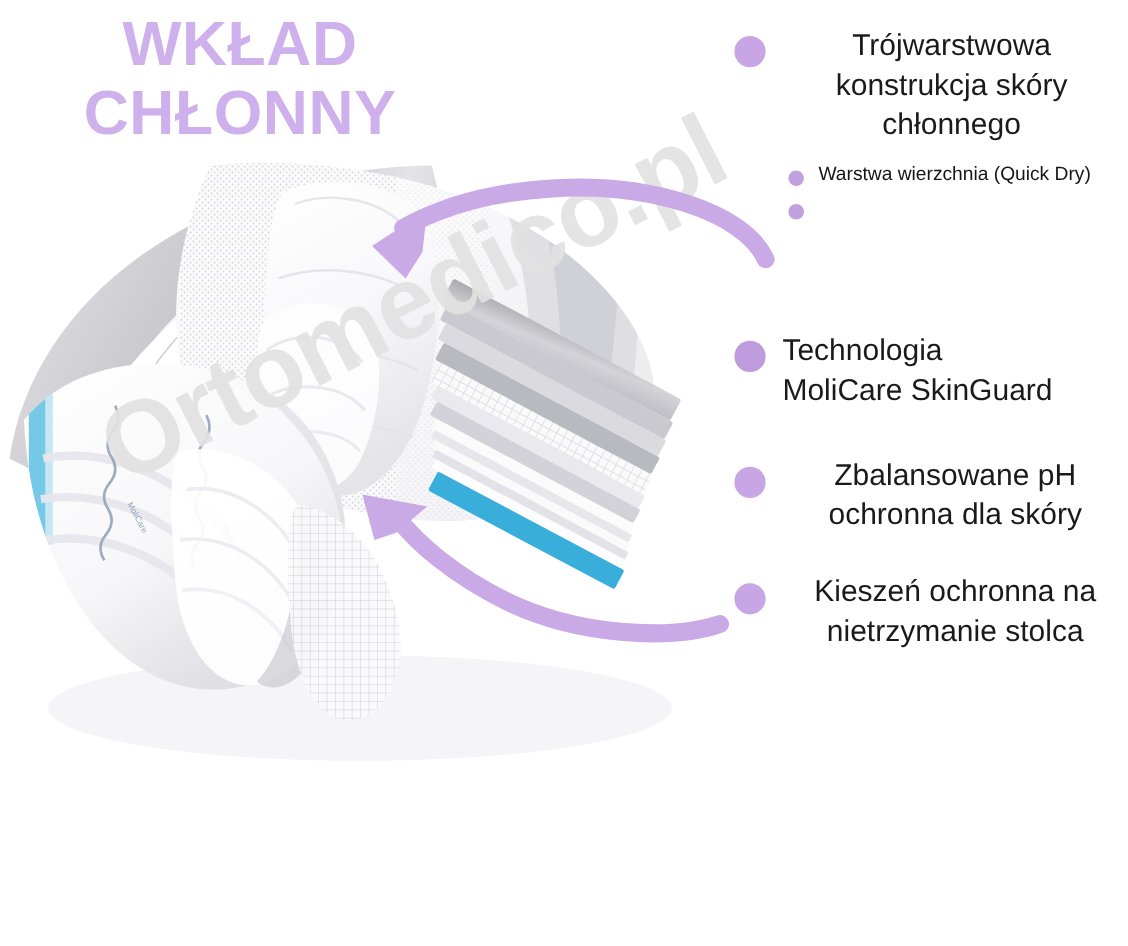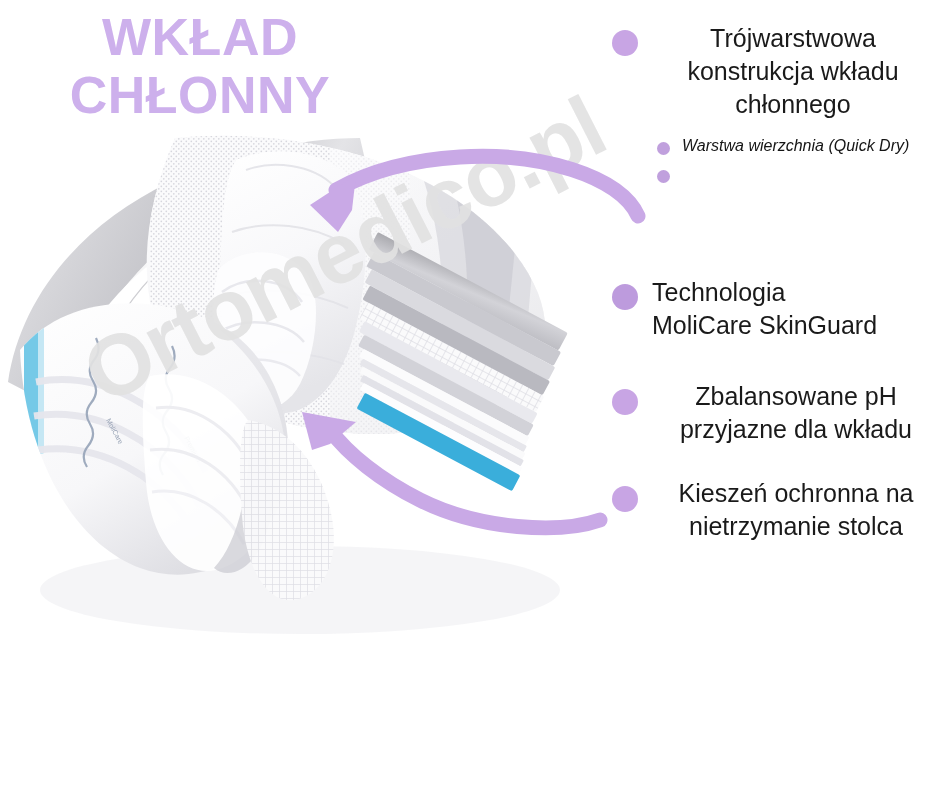--- a/index.html
+++ b/index.html
@@ -128,21 +128,20 @@
     height: 13px;
     border-radius: 50%;
     background: #c0a0dd;
   }
   .sublayer.dark .sbullet { background: #9b7cb8; }
   .sublayer .stext {
     font-size: 16px;
     line-height: 1.28;
     color: #151515;
     white-space: pre-line;
-    font-style: italic;
   }
 
   
   #feature-2 { top: 276px; left: 0; }
   #feature-2 .bullet { top: 8px; background: #bd9bdd; }
   #feature-2 .ftext { top: 0px; left: 52px; width: 300px; }
 
   
   #feature-3 { top: 380px; left: 0; }
   #feature-3 .bullet { top: 9px; }
@@ -329,21 +328,21 @@
     <path d="M600 520 C 560 534, 480 530, 420 500 C 380 480, 348 454, 330 430" stroke="#c9a9e6" stroke-width="15" fill="none" stroke-linecap="round"></path>
     <path d="M302 412 L 356 422 L 330 444 L 312 450 Z" fill="#c9a9e6"></path>
   </g>
 </svg>
 
 <div id="feature-list">
 
   <div class="feature centered" id="feature-1">
     <span class="bullet"></span>
     <span class="ftext">Trójwarstwowa
-konstrukcja wkładu
+konstrukcja skóry
 chłonnego</span>
   </div>
 
   <div id="sublayers">
     <div class="sublayer">
       <span class="sbullet"></span>
       <span class="stext">Warstwa wierzchnia (Quick Dry)</span>
     </div>
     <div class="sublayer">
       <span class="sbullet"></span>
@@ -352,21 +351,21 @@
 
   <div class="feature leftal" id="feature-2">
     <span class="bullet"></span>
     <span class="ftext">Technologia
 MoliCare SkinGuard</span>
   </div>
 
   <div class="feature centered" id="feature-3">
     <span class="bullet"></span>
     <span class="ftext">Zbalansowane pH
-przyjazne dla wkładu</span>
+ochronna dla skóry</span>
   </div>
 
   <div class="feature centered" id="feature-4">
     <span class="bullet"></span>
     <span class="ftext">Kieszeń ochronna na
 nietrzymanie stolca</span>
   </div>
 
 </div>
 

